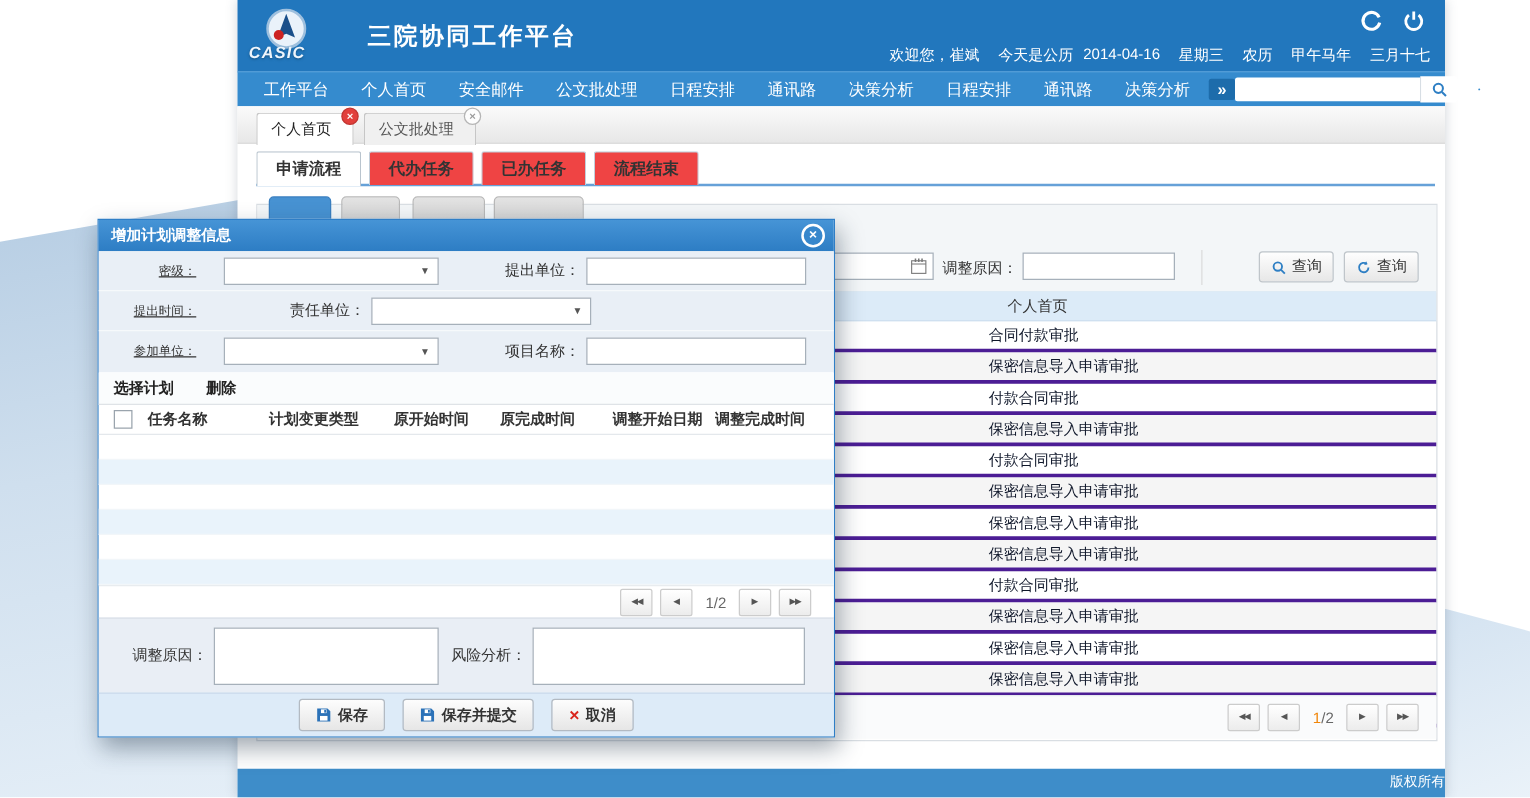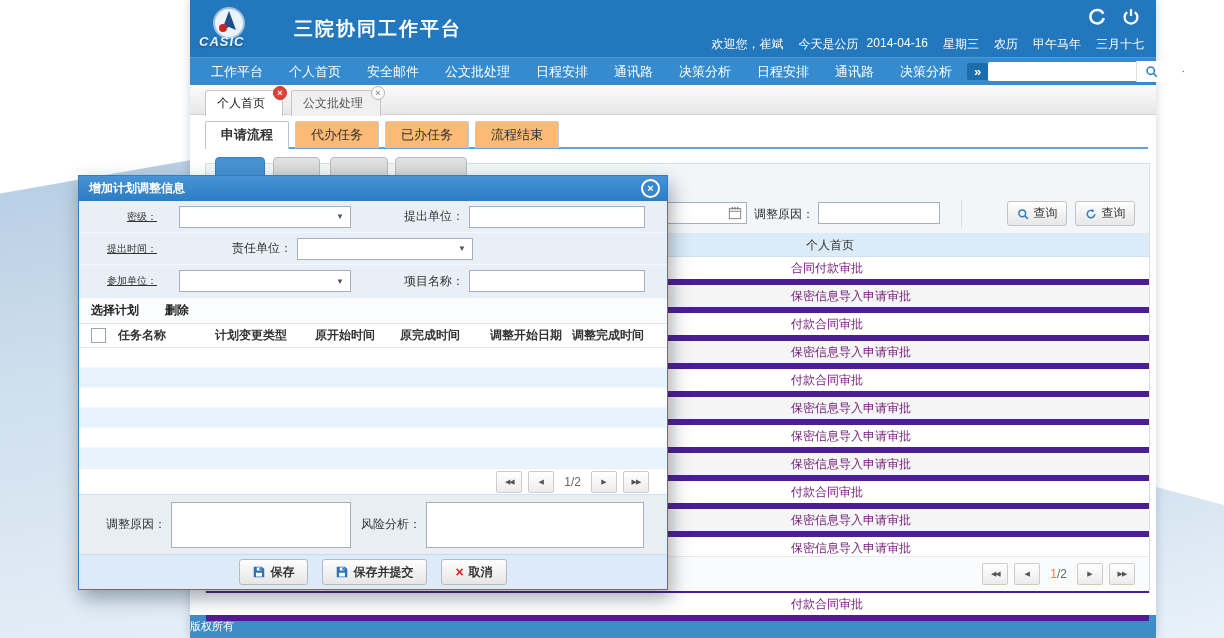--- a/index.html
+++ b/index.html
@@ -56,22 +56,22 @@
     border:1px solid #c6c6c6;border-bottom:none;border-radius:3px 3px 0 0;
     font-size:12px;color:#555;position:relative;}
   .wtab.active{background:#fff;color:#222;}
   .wtab-close{position:absolute;top:-5px;right:-5px;width:12px;height:12px;
     border-radius:50%;font-size:9px;line-height:12px;text-align:center;font-weight:bold;}
   .wtab.active .wtab-close{background:#e2403c;color:#fff;border:1px solid #c23430;}
   .wtab:not(.active) .wtab-close{background:#fdfdfd;color:#999;border:1px solid #b5b5b5;}
 
   
   .stabs{position:absolute;left:15px;top:121px;display:flex;gap:6px;z-index:3;}
-  .stab{height:26px;line-height:26px;padding:0 15px;font-size:13px;background:#fdba74;
-    border:1px solid #c2cfdb;border-bottom:none;border-radius:2px 2px 0 0;color:#333;}
+  .stab{height:26px;line-height:26px;padding:0 15px;font-size:13px;background:#ef4444;
+    border:1px solid #c2cfdb;border-bottom:none;border-radius:2px 2px 0 0;color:#333;font-weight:bold;}
   .stab.active{background:#fff;border-color:#b9c4ce;font-weight:bold;height:27px;}
   .blueline{position:absolute;left:15px;top:147px;width:943px;height:2px;
     background:#66a1d8;z-index:2;}
 
   
   .stub{position:absolute;top:157px;height:24px;border-radius:4px 4px 0 0;z-index:4;
     box-sizing:border-box;}
   .stub1{left:25px;width:50px;background:#4792d2;border:1px solid #3a7fc0;}
   .stub2{left:83px;width:47px;}
   .stub3{left:140px;width:58px;}
@@ -92,39 +92,39 @@
   .qbtn{position:absolute;top:37px;width:60px;height:25px;display:flex;align-items:center;
     justify-content:center;gap:5px;background:linear-gradient(#fefefe,#e7e7e7);
     border:1px solid #bfc5ca;border-radius:3px;font-size:12px;color:#333;box-sizing:border-box;}
   .btn-q1{left:801px;}
   .btn-q2{left:869px;}
 
   .listheader{position:absolute;left:0;top:69px;right:0;height:24px;line-height:24px;
     background:#dcebf8;border-bottom:1px solid #cfe0f0;font-size:12px;color:#333;
     padding-left:600px;box-sizing:border-box;}
   .listrows{position:absolute;left:0;top:93px;right:0;}
-  .lrow{height:22px;line-height:22px;padding-left:585px;font-size:12px;color:#701a75;
-    border-bottom:6px solid #4c1d95;}
+  .lrow{height:22px;line-height:22px;padding-left:585px;font-size:12px;color:#0f172a;
+    border-bottom:3px solid #4c1d95;}
   .lrow:nth-child(even){background:#f5f5f5;}
   .pagebar{position:absolute;left:0;top:392px;right:0;height:35px;background:#fafbfc;
     border-top:1px solid #e6eaee;display:flex;justify-content:flex-end;
     align-items:center;padding-right:14px;box-sizing:border-box;}
 
   
   .pg{display:flex;align-items:center;gap:6px;padding-left:20px;}
   .pg-btn{width:24px;height:20px;border:1px solid #ccc;border-radius:2px;
     background:linear-gradient(#fff,#ececec);color:#555;font-size:7px;text-align:center;
     line-height:20px;overflow:hidden;}
   .pg-first,.pg-last{letter-spacing:-1px;}
   .pg-num{font-size:12px;color:#666;margin:0 4px;}
   .pg-cur{color:#f0860a;}
 
   
   .appfooter{position:absolute;left:0;top:615px;width:100%;height:23px;background:#3e8dc9;
-    color:#fff;font-size:11px;text-align:left;line-height:23px;}
+    color:#fff;font-size:11px;text-align:right;line-height:23px;}
 
   
   .modal{position:absolute;left:78px;top:175px;width:588px;height:413px;
     border:1px solid #2f7ec6;background:#fcfdfe;z-index:50;
     box-shadow:3px 8px 18px rgba(20,40,60,.4);}
   .m-hd{position:absolute;left:0;top:0;right:0;height:25px;
     background:linear-gradient(#4694d6,#2d7dc4);}
   .m-title{margin-left:10px;line-height:25px;font-size:12px;font-weight:bold;color:#fff;
     display:inline-block;}
   .m-close{position:absolute;right:7px;top:3px;width:15px;height:15px;border:2px solid #fff;

